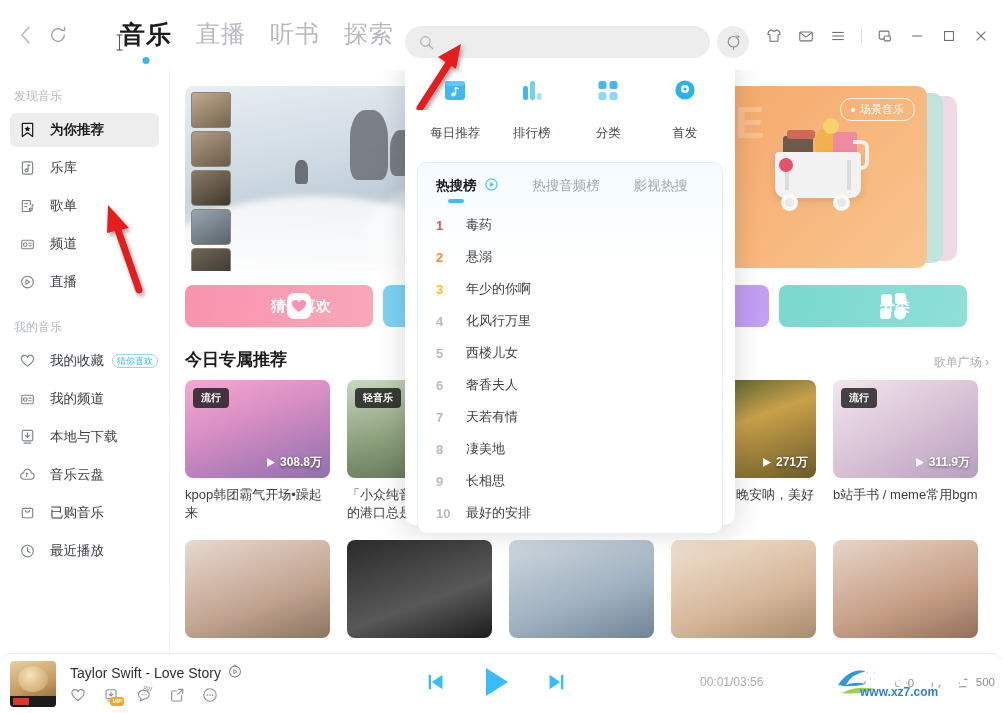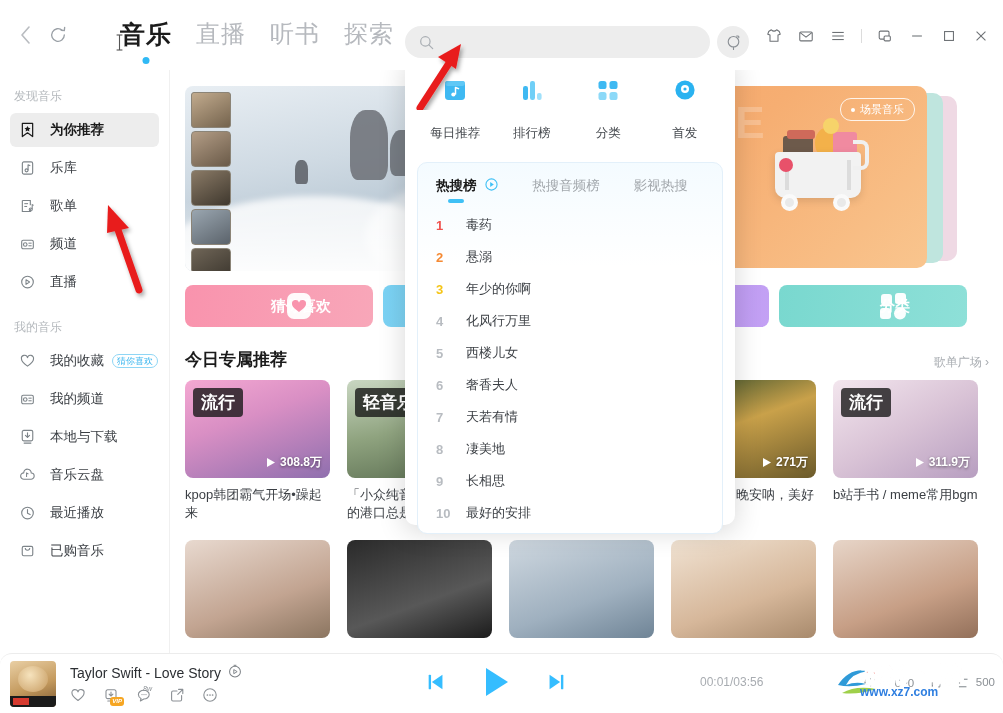--- a/index.html
+++ b/index.html
@@ -140,21 +140,21 @@
   .q3 { background:linear-gradient(100deg,#b58cf0,#c3a1f4); }
   .q4 { background:linear-gradient(100deg,#79d8cf,#8ee0d8); }
 
   .sec-title { position:absolute; left:14px; top:278px; font-size:17px; font-weight:bold; color:#1b1b1b; }
   .sec-more { position:absolute; right:14px; top:284px; font-size:12px; color:#a8acb1; cursor:pointer; }
 
   .grid { position:absolute; left:14px; top:310px; width:806px; display:flex; flex-wrap:wrap; gap:18px 17px; }
   .card { width:145px; cursor:pointer; }
   .thumb { position:relative; width:145px; height:98px; border-radius:8px; overflow:hidden; }
   .tag { position:absolute; left:8px; top:8px; background:rgba(20,20,20,.78); color:#fff;
-    font-size:17px; font-weight:bold; border-radius:4px; padding:3px 8px; }
+    font-size:10px; font-weight:bold; border-radius:4px; padding:3px 8px; }
   .plays { position:absolute; right:8px; bottom:7px; color:#fff; font-size:12px; font-weight:bold;
     display:flex; align-items:center; gap:4px; text-shadow:0 1px 3px rgba(0,0,0,.5); }
   .ctitle { margin-top:8px; font-size:13px; color:#3b3f44; line-height:18px; height:36px;
     overflow:hidden; }
 
   .th1 { background:linear-gradient(160deg,#f4a8d2,#d98fc4 40%,#8f6fae 100%); }
   .th2 { background:linear-gradient(170deg,#c9d7c2,#8fa37f 50%,#5c6f52 100%); }
   .th3 { background:linear-gradient(150deg,#2a1b3d,#5b3577 45%,#241a33 100%); }
   .th4 { background:linear-gradient(160deg,#2f4a2a,#c9a14a 45%,#6b5a2a 100%); }
   .th5 { background:linear-gradient(150deg,#f3e6ee,#d9c3d6 50%,#b79ec0 100%); }
@@ -419,35 +419,35 @@
             <path d="M4.2 13 a3.4 3.4 0 0 1 -0.2 -6.8 A4 4 0 0 1 12 6.4 a3.3 3.3 0 0 1 -0.4 6.6 z" fill="none" stroke="currentColor" stroke-width="1.2" stroke-linejoin="round"></path>
             <path d="M7 10.6 V6.4 l2 1" fill="none" stroke="currentColor" stroke-width="1.1"></path>
           </svg>
       </span>
       <span class="lb">音乐云盘</span>
     </div>
 
     <div class="side-item">
       <span class="ic">
         <svg width="15" height="16" viewBox="0 0 16 17">
+            <rect x="2.4" y="3.6" width="11.2" height="10" rx="1.6" fill="none" stroke="currentColor" stroke-width="1.2"></rect>
+            <path d="M5.6 5.4 a2.4 2.4 0 0 0 4.8 0" fill="none" stroke="currentColor" stroke-width="1.1"></path>
+          </svg>
+      </span>
+      <span class="lb">已购音乐</span>
+    </div>
+
+    <div class="side-item">
+      <span class="ic">
+        <svg width="15" height="16" viewBox="0 0 16 17">
             <circle cx="8" cy="8.5" r="6.2" fill="none" stroke="currentColor" stroke-width="1.2"></circle>
             <path d="M8 4.8 V8.8 L10.8 10.2" fill="none" stroke="currentColor" stroke-width="1.2" stroke-linecap="round" stroke-linejoin="round"></path>
           </svg>
       </span>
       <span class="lb">最近播放</span>
-    </div>
-
-    <div class="side-item">
-      <span class="ic">
-        <svg width="15" height="16" viewBox="0 0 16 17">
-            <rect x="2.4" y="3.6" width="11.2" height="10" rx="1.6" fill="none" stroke="currentColor" stroke-width="1.2"></rect>
-            <path d="M5.6 5.4 a2.4 2.4 0 0 0 4.8 0" fill="none" stroke="currentColor" stroke-width="1.1"></path>
-          </svg>
-      </span>
-      <span class="lb">已购音乐</span>
     </div>
 
   </div>
 
   <div class="content">
 
     <div class="hero-row">
 
       <div class="hero-banner">
         <div class="snow1"></div>

